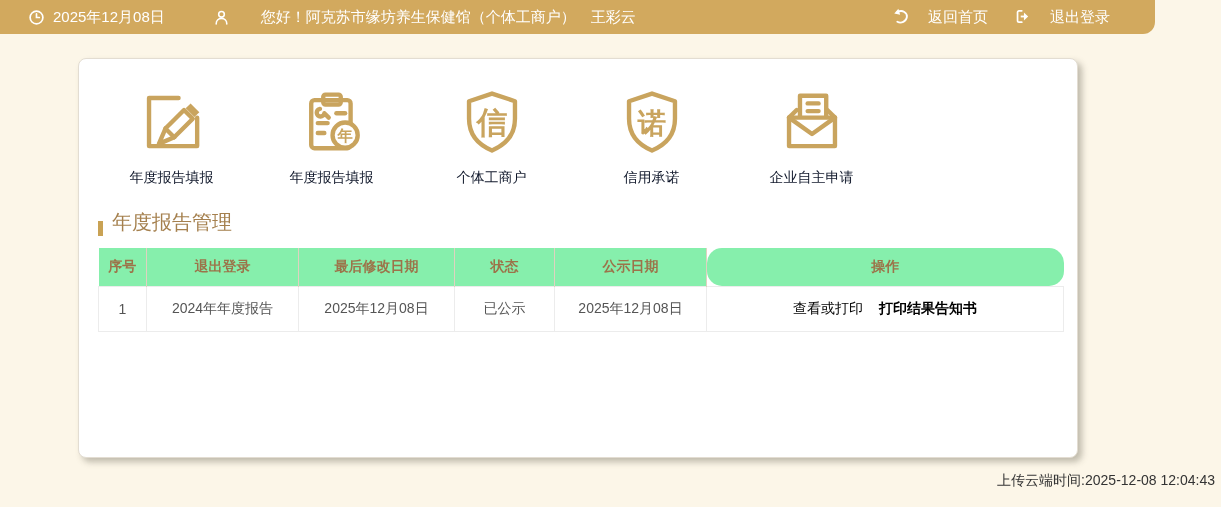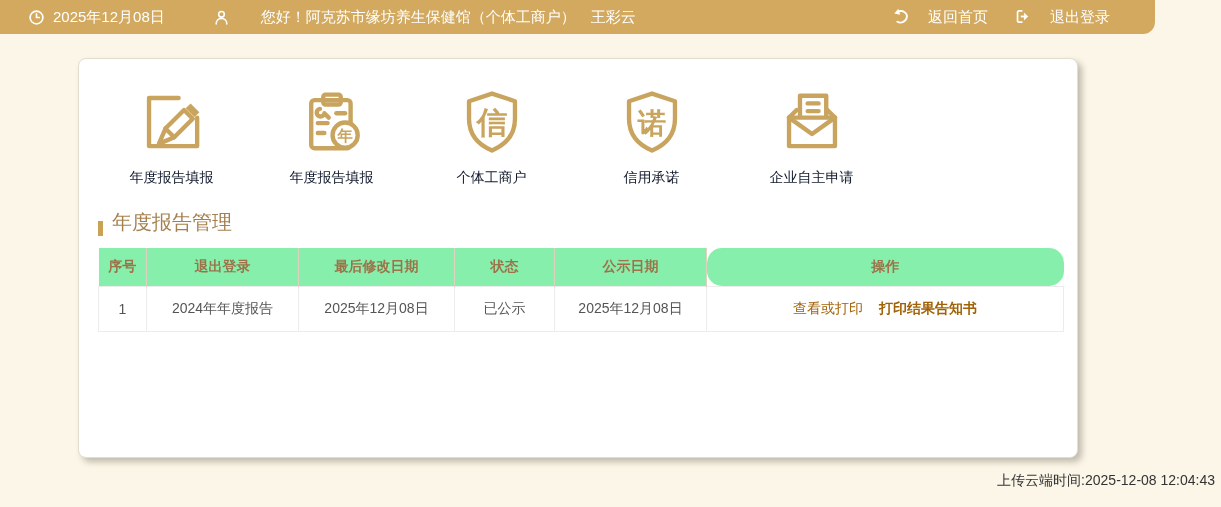--- a/index.html
+++ b/index.html
@@ -77,21 +77,21 @@
     color:#9C7349; font-weight:bold;
     height:38px;
     border-right:1px solid #DFD2C0;
   }
   table.report thead th:last-child { border-right:none;border-radius:15px; }
   table.report tbody td {
     height:45px; color:#555;
     border:1px solid #ECECEC;
     background:#fff;
   }
-  .action-link { color:#a16207; cursor:pointer; text-decoration:none;margin-top:36px; }
+  .action-link { color:#000000; cursor:pointer; text-decoration:none;margin-top:36px; }
   .action-link + .action-link { margin-left:12px;font-weight:bold; }
 
   
   .upload-time {
     position:absolute; right:6px; bottom:17px;
     font-size:14px; color:#333;
   }
 </style>
 </head>
 <body>

